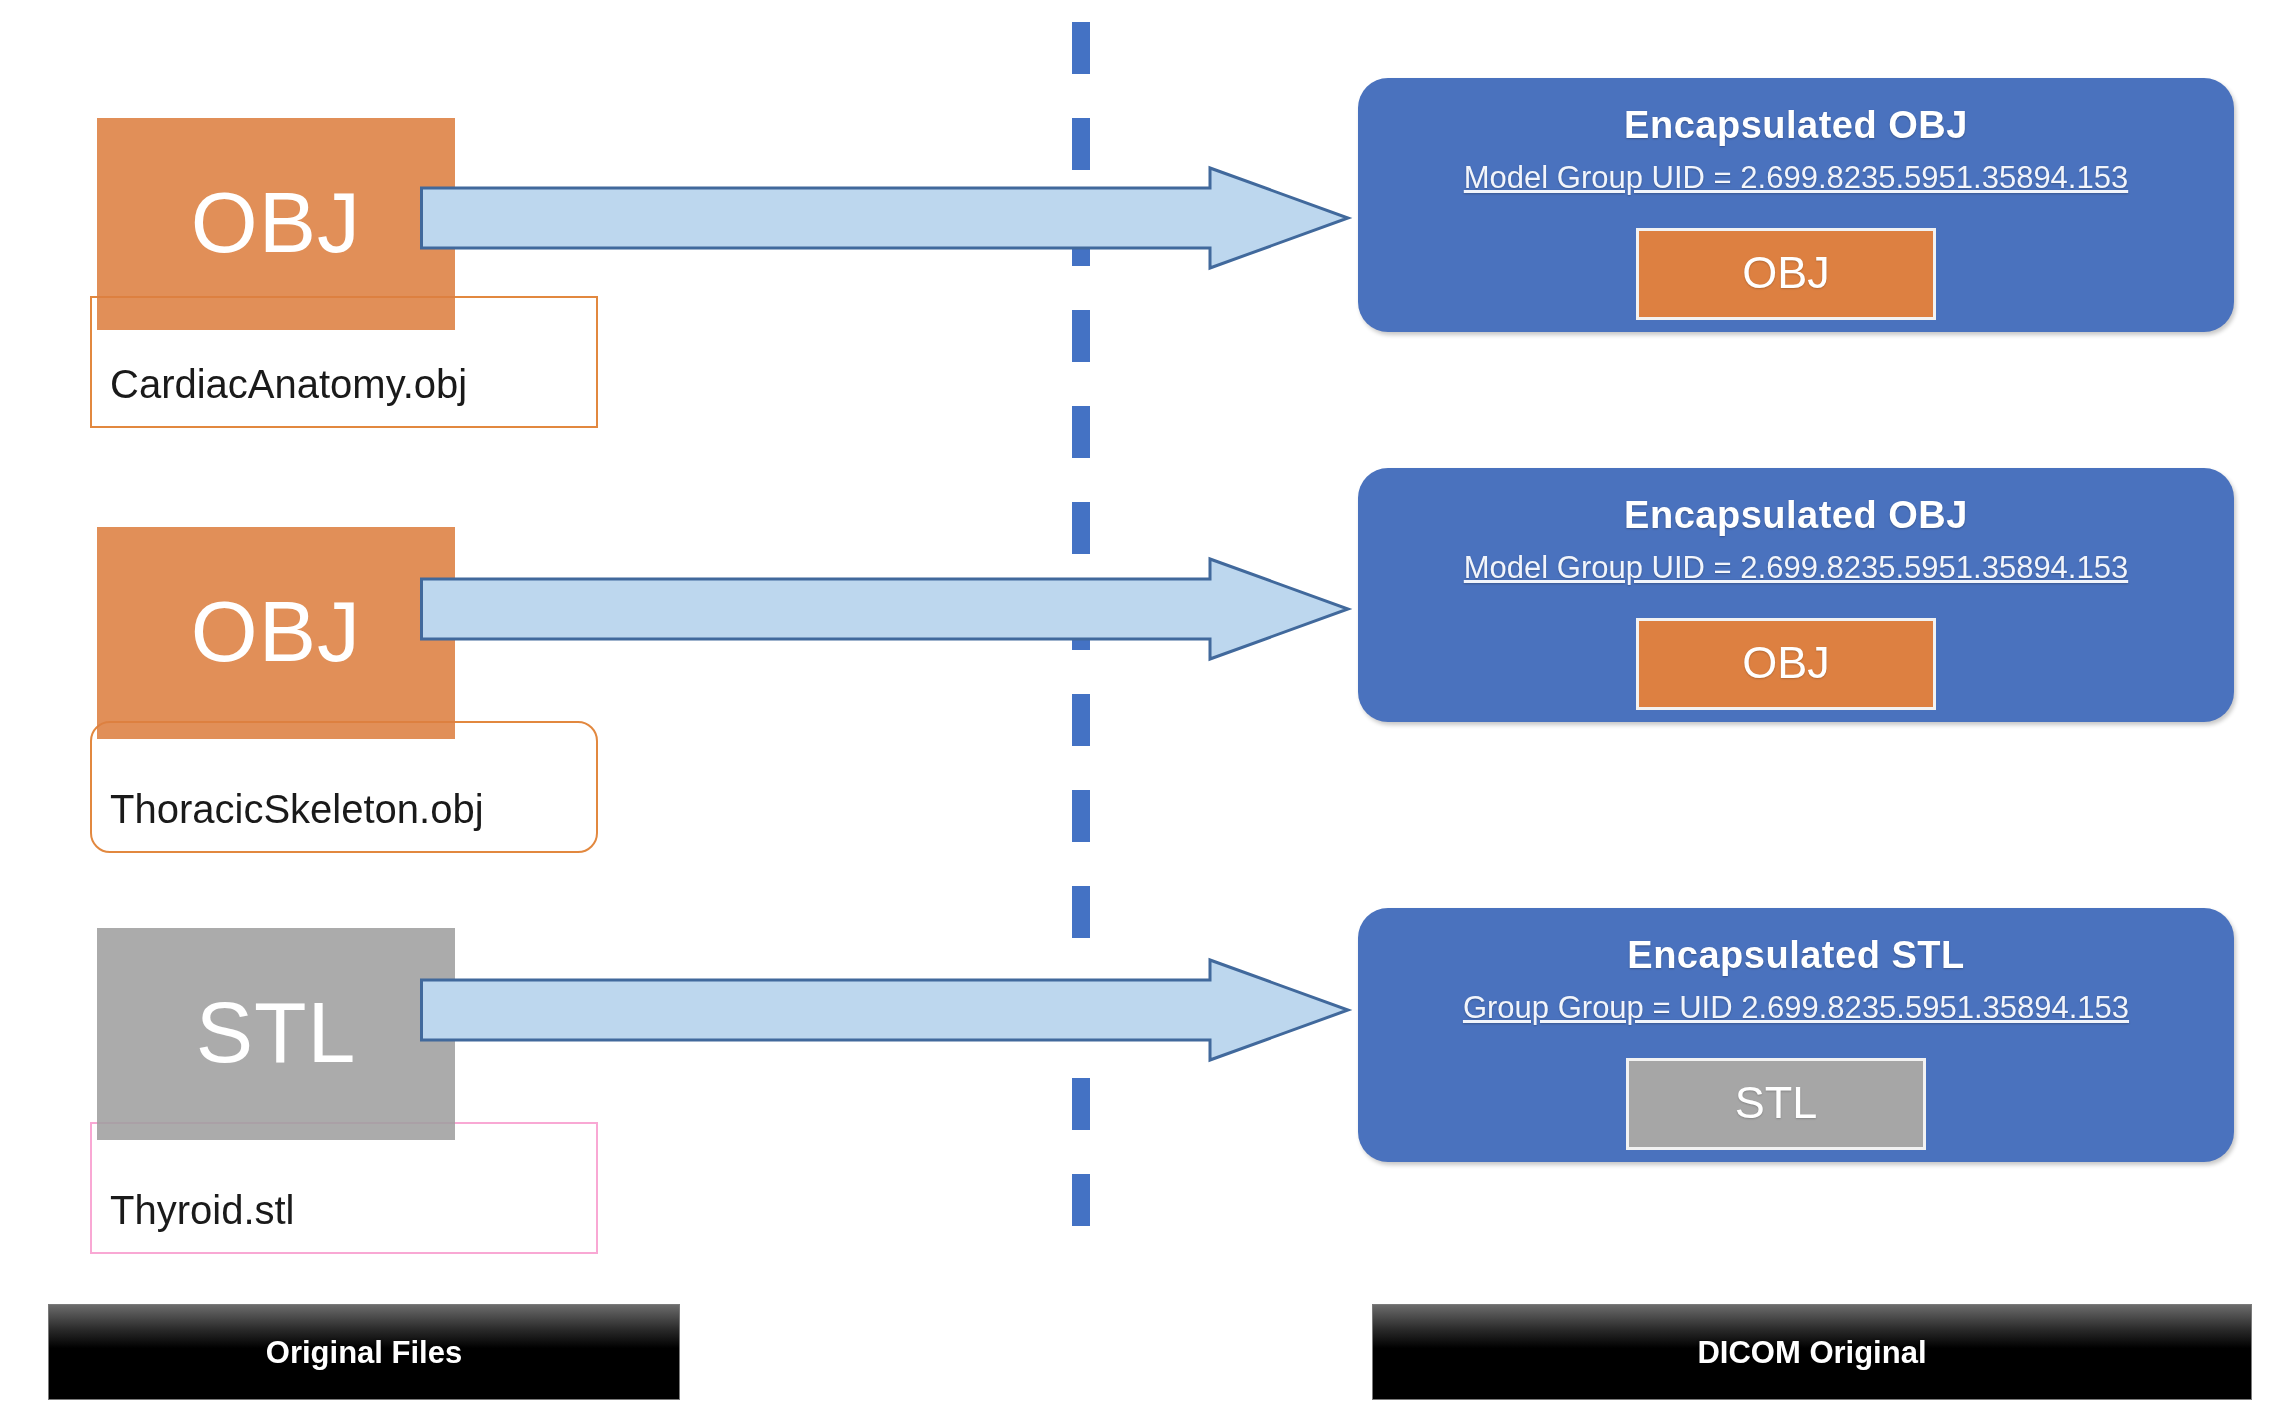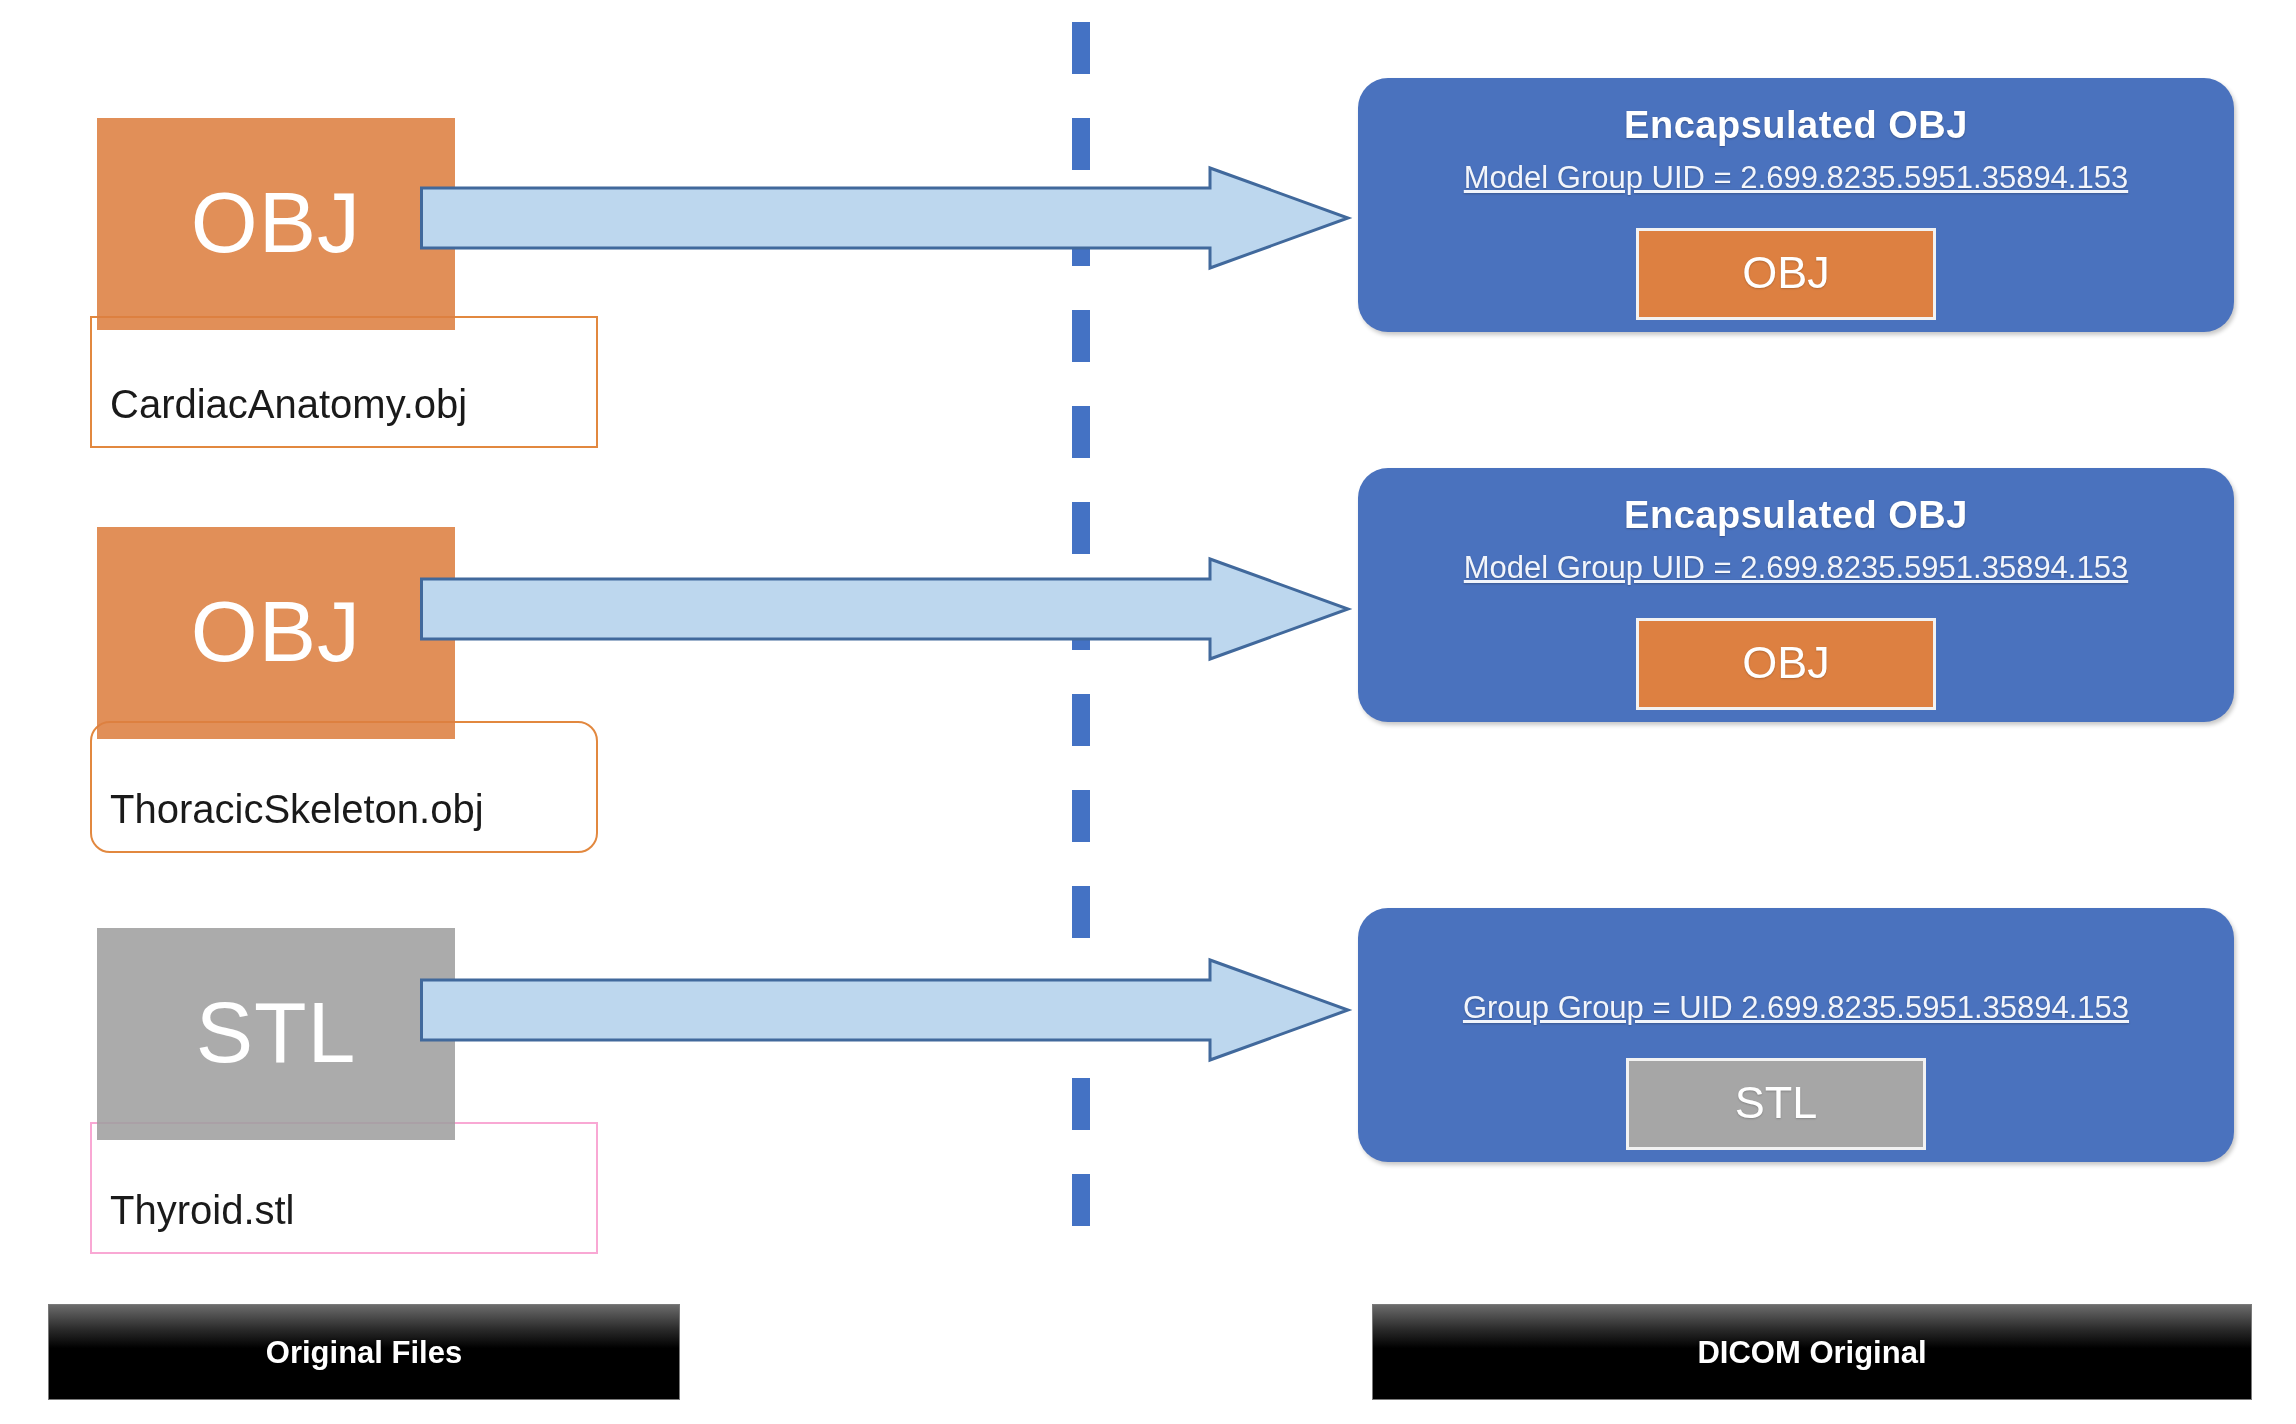--- a/index.html
+++ b/index.html
@@ -176,21 +176,21 @@
   #legend-right { left: 1372px; width: 880px; }
 </style>
 </head>
 <body>
 
 <div id="stage">
 
   <div class="divider"></div>
 
   <div class="file-group">
-    <div class="file-label-box orange" style="top:316px;">
+    <div class="file-label-box orange" style="top:296px;">
       <span class="file-label-text">CardiacAnatomy.obj</span>
     </div>
     <div class="file-tile orange" style="top:118px;">
       <span class="file-tile-text">OBJ</span>
     </div>
   </div>
 
   <div class="arrow" style="top:166px;">
     <svg viewBox="0 0 930 104" preserveAspectRatio="none" aria-hidden="true">
       <polygon points="1.5,22 790,22 790,2 928,52 790,102 790,82 1.5,82" fill="#BDD7EE" stroke="#41699C" stroke-width="3"></polygon>
@@ -237,20 +237,21 @@
     </div>
   </div>
 
   <div class="arrow" style="top:958px;">
     <svg viewBox="0 0 930 104" preserveAspectRatio="none" aria-hidden="true">
       <polygon points="1.5,22 790,22 790,2 928,52 790,102 790,82 1.5,82" fill="#BDD7EE" stroke="#41699C" stroke-width="3"></polygon>
     </svg>
   </div>
 
   <div class="dicom-card" style="top:908px;">
+    <div class="dicom-title">Encapsulated  STL</div>
     <div class="dicom-uid">Group Group = UID 2.699.8235.5951.35894.153</div>
     <div class="dicom-chip grey">
       <span class="dicom-chip-text">STL</span>
     </div>
   </div>
 
   <div class="legend-bar" id="legend-left">
     <span class="legend-bar-text">Original Files</span>
   </div>
 

